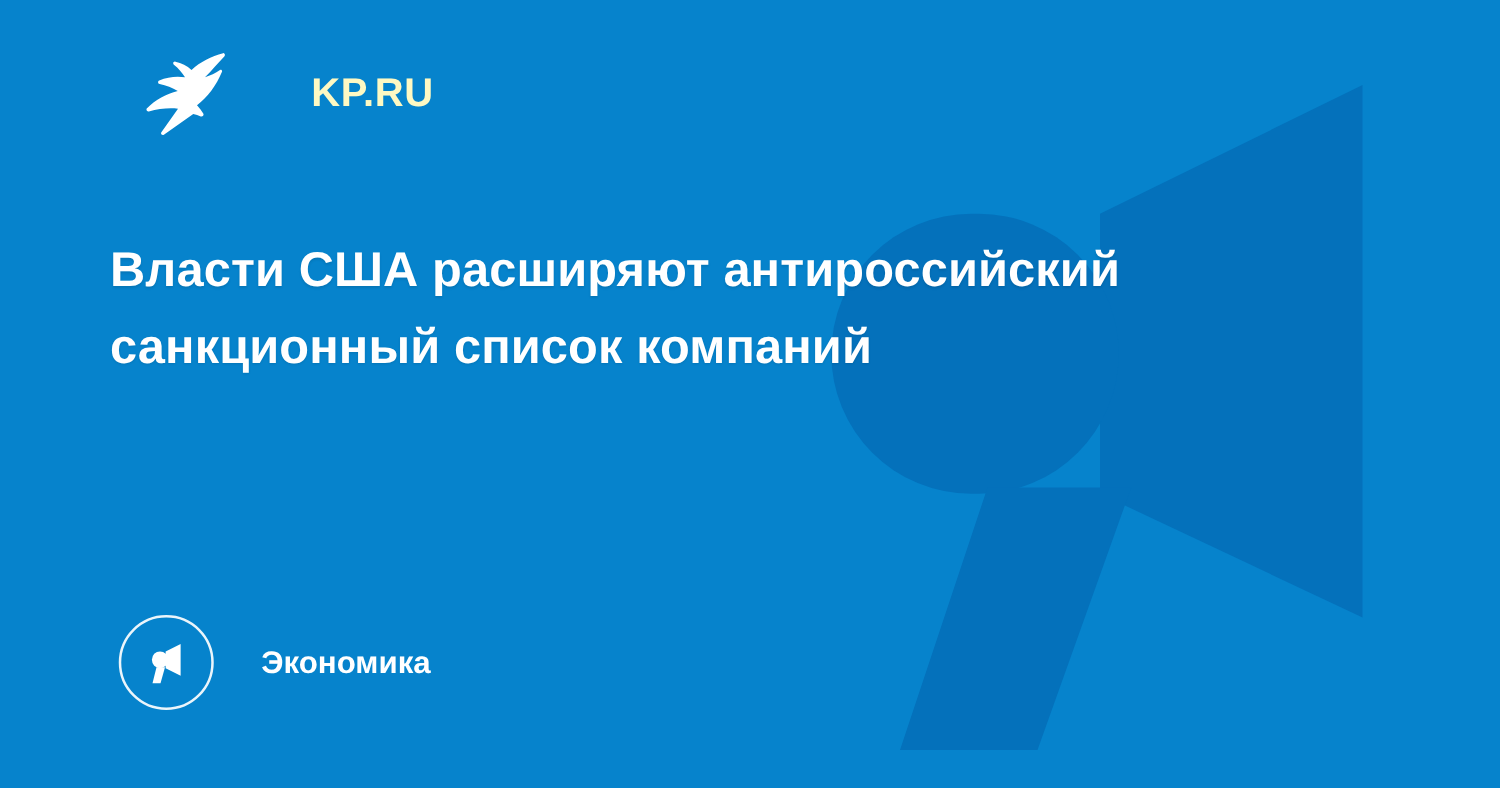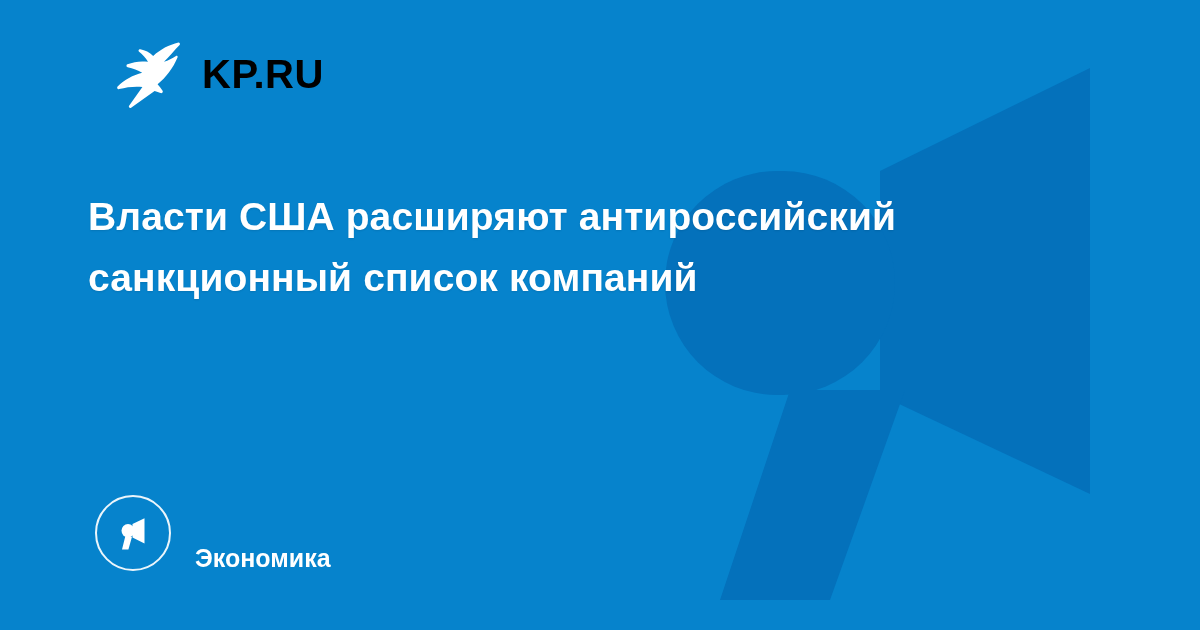--- a/index.html
+++ b/index.html
@@ -40,26 +40,27 @@
     gap: 22px;
     height: 76px;
   }
   .brand-bird {
     width: 72px;
     height: 70px;
     display: block;
     flex: none;
   }
   .brand-wordmark {
-    color: #000000;
-    font-size: 40px;
+    color: #fef9c3;
+    font-size: 32px;
     font-weight: 700;
     letter-spacing: 0.5px;
     line-height: 1;
     white-space: nowrap;
+    margin-left: 47px;
   }
 
   
   .headline {
     position: absolute;
     left: 88px;
     top: 186px;
     width: 900px;
     color: #ffffff;
     font-size: 39px;
@@ -69,22 +70,22 @@
     margin: 0;
     text-shadow: 0 1px 2px rgba(0, 0, 0, 0.10);
   }
 
   
   .category {
     position: absolute;
     left: 95px;
     top: 489px;
     display: flex;
-    align-items: flex-end;
-    gap: 24px;
+    align-items: center;
+    gap: 38px;
     height: 82px;
   }
   .category-circle {
     width: 76px;
     height: 76px;
     border-radius: 50%;
     border: 2px solid rgba(255, 255, 255, 0.92);
     box-sizing: border-box;
     display: flex;
     align-items: center;

